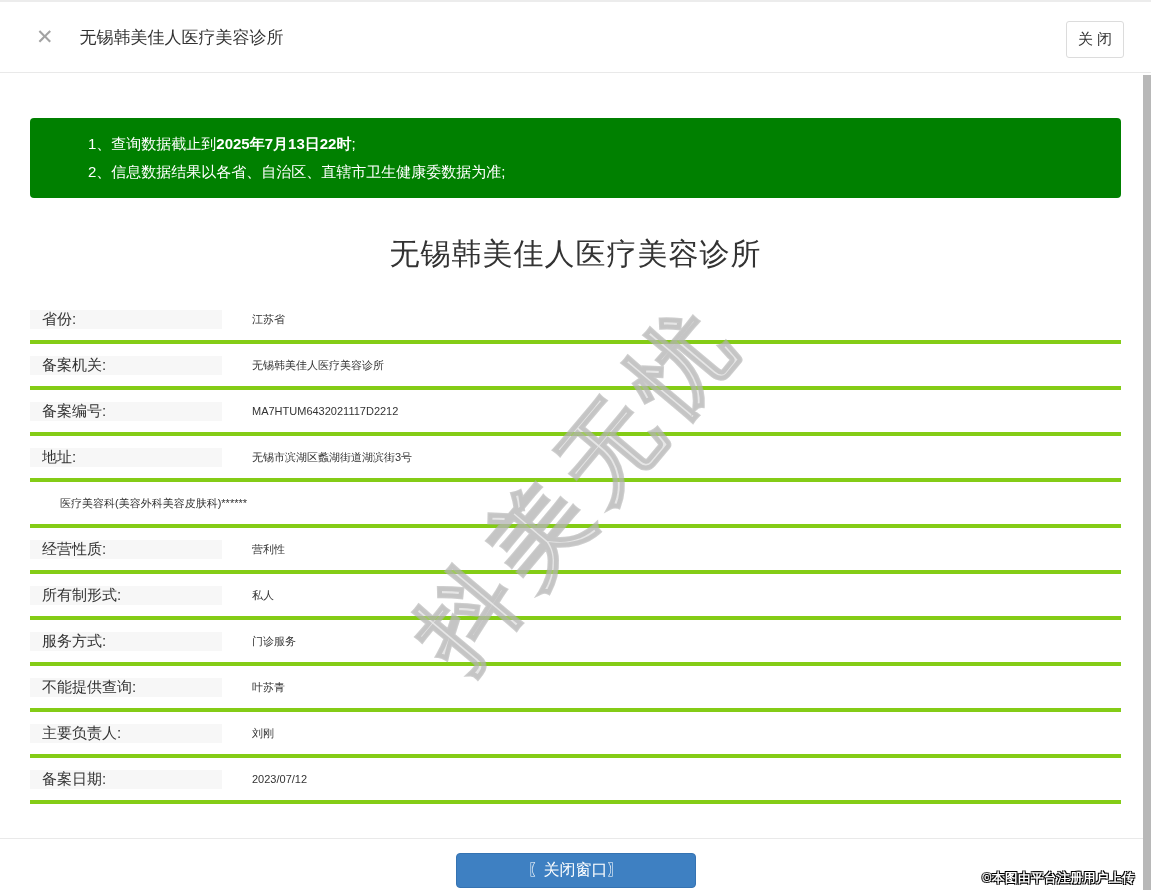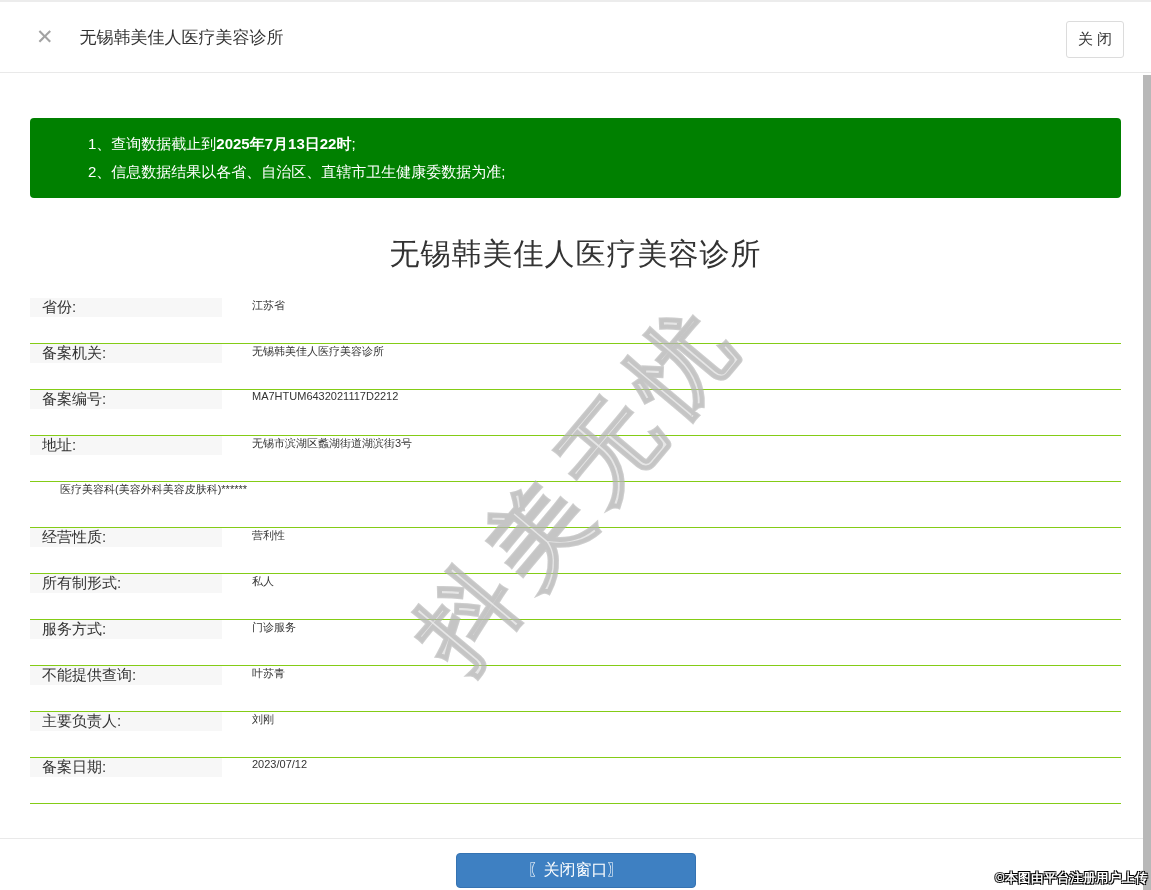--- a/index.html
+++ b/index.html
@@ -44,22 +44,22 @@
   }
   .notice b { font-weight: 700; }
 
   .main-title {
     margin-top: 36px; text-align: center; font-size: 30px; color: #333;
     font-weight: 400; letter-spacing: 1px;
   }
 
   .info-table { margin-top: 23px; }
   .info-row {
-    display: flex; align-items: flex-start; height: 46px;
-    border-bottom: 1px solid #84cc16;
+    display: flex; align-items: center; height: 46px;
+    border-bottom: 4px solid #84cc16;
   }
   .info-label {
     width: 192px; background: #f7f7f7; display: flex; align-items: center;
     padding-left: 12px; font-size: 15px; color: #333; flex-shrink: 0;
   }
   .info-value {
     display: flex; align-items: center; padding-left: 30px;
     font-size: 11px; color: #333;
   }
 
@@ -77,21 +77,21 @@
     display: flex; align-items: center; justify-content: center;
     transform: rotate(-50deg); pointer-events: none; z-index: 40;
     font-size: 96px; letter-spacing: 14px; font-weight: 700; white-space: nowrap;
     color: rgba(255,255,255,0.12);
     -webkit-text-stroke: 2px rgba(175,175,175,0.6);
     text-shadow: 0 0 1px rgba(175,175,175,0.35);
   }
 
   
   .copyright {
-    position: absolute; right: 3px; bottom: 3px; z-index: 60;
+    position: absolute; right: 16px; bottom: 3px; z-index: 60;
     font-size: 12.5px; font-weight: 700; color: #fff; letter-spacing: 0.5px;
     text-shadow: -1px -1px 0 #000, 1px -1px 0 #000, -1px 1px 0 #000, 1px 1px 0 #000;
     padding-left: 16px;
   }
 </style>
 </head>
 <body>
 
 <div class="page">
 

